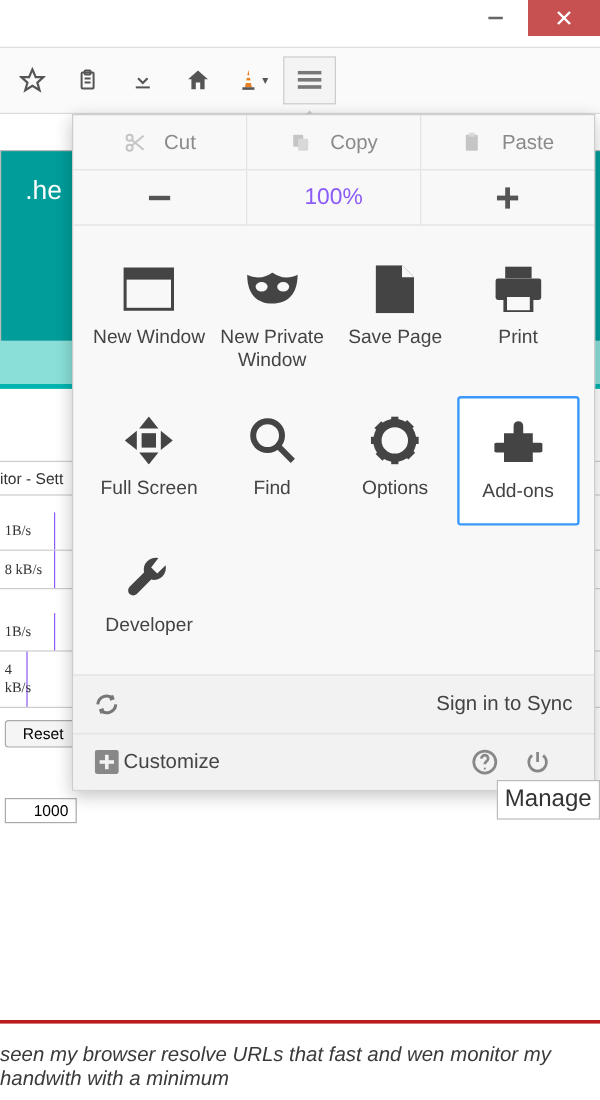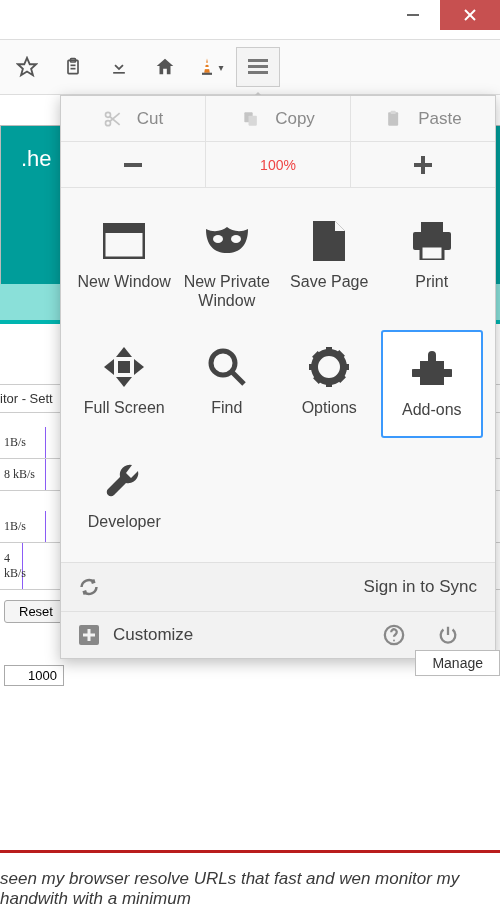--- a/index.html
+++ b/index.html
@@ -30,34 +30,34 @@
 .val-box { margin: 12px 0 0 4px; width: 60px; border: 1px solid #aaa; padding: 2px 6px; font-size: 13px; text-align: right; }
 .testimonial { position: absolute; bottom: 8px; left: 0; right: 0; font-style: italic; color: #3a3a3a; font-size: 17px; border-top: 3px solid #b91c1c; padding-top: 16px; }
 
 .menu-panel { position: absolute; top: 0; right: 4px; width: 436px; background: #f8f8f8; border: 1px solid #ccc; box-shadow: 0 4px 14px rgba(0,0,0,.25); }
 .menu-row1 { display: flex; height: 46px; border-bottom: 1px solid #e2e2e2; }
 .menu-cell3 { flex: 1; display: flex; align-items: center; justify-content: center; gap: 14px; color: #8a8a8a; font-size: 17px; }
 .menu-cell3:not(:last-child){ border-right: 1px solid #e2e2e2; }
 .menu-row2 { display: flex; height: 46px; border-bottom: 1px solid #e2e2e2; }
 .zoom-cell { flex:1; display:flex; align-items:center; justify-content:center; color:#555; font-size: 20px; }
 .zoom-cell:not(:last-child){ border-right:1px solid #e2e2e2; }
-.zoom-val { font-size: 14px; color: #ef4444; }
+.zoom-val { font-size: 19px; color: #8b5cf6; }
 
 .menu-grid { display: grid; grid-template-columns: repeat(4, 1fr); padding: 16px 12px 10px; gap: 6px 0; }
 .grid-item { display: flex; flex-direction: column; align-items: center; justify-content: flex-start; padding: 14px 4px; color: #444; font-size: 16px; text-align: center; border-radius: 3px; min-height: 108px; }
 .grid-item .ico { height: 46px; display: flex; align-items: center; justify-content: center; margin-bottom: 8px; }
 .grid-item.highlight { border: 2px solid #3b99fc; background: #fff; }
 .grid-item .lbl { line-height: 1.2; }
 
 .menu-footer1 { border-top: 1px solid #e0e0e0; padding: 14px 18px; display: flex; align-items: center; gap: 14px; color: #444; font-size: 17px; background: #f2f2f2; justify-content: space-between; }
-.menu-footer2 { border-top: 1px solid #e0e0e0; padding: 12px 18px; display: flex; align-items: center; gap: 14px; color: #444; font-size: 17px; background: #f2f2f2; }
+.menu-footer2 { border-top: 1px solid #e0e0e0; padding: 12px 18px; display: flex; align-items: center; gap: 4px; color: #444; font-size: 17px; background: #f2f2f2; }
 .footer-spacer { flex:1; }
 .footer-ico { width: 40px; text-align: center; color: #777; }
 
-.tooltip { position: absolute; top: 555px; right: 0; background: #fff; border: 1px solid #bbb; padding: 4px 16px; font-size: 14px; color: #333; }
+.tooltip { position: absolute; top: 555px; right: 0; background: #fff; border: 1px solid #bbb; padding: 4px 6px; font-size: 20px; color: #333; }
 
 .watermark { position: absolute; top: 380px; left: 140px; font-size: 70px; color: rgba(0,0,0,.06); font-weight: 300; pointer-events: none; letter-spacing: -2px; }
 .watermark b { font-weight: 700; }
 
 svg { display: block; }
 </style>
 </head>
 <body>
 
 <div class="titlebar">

